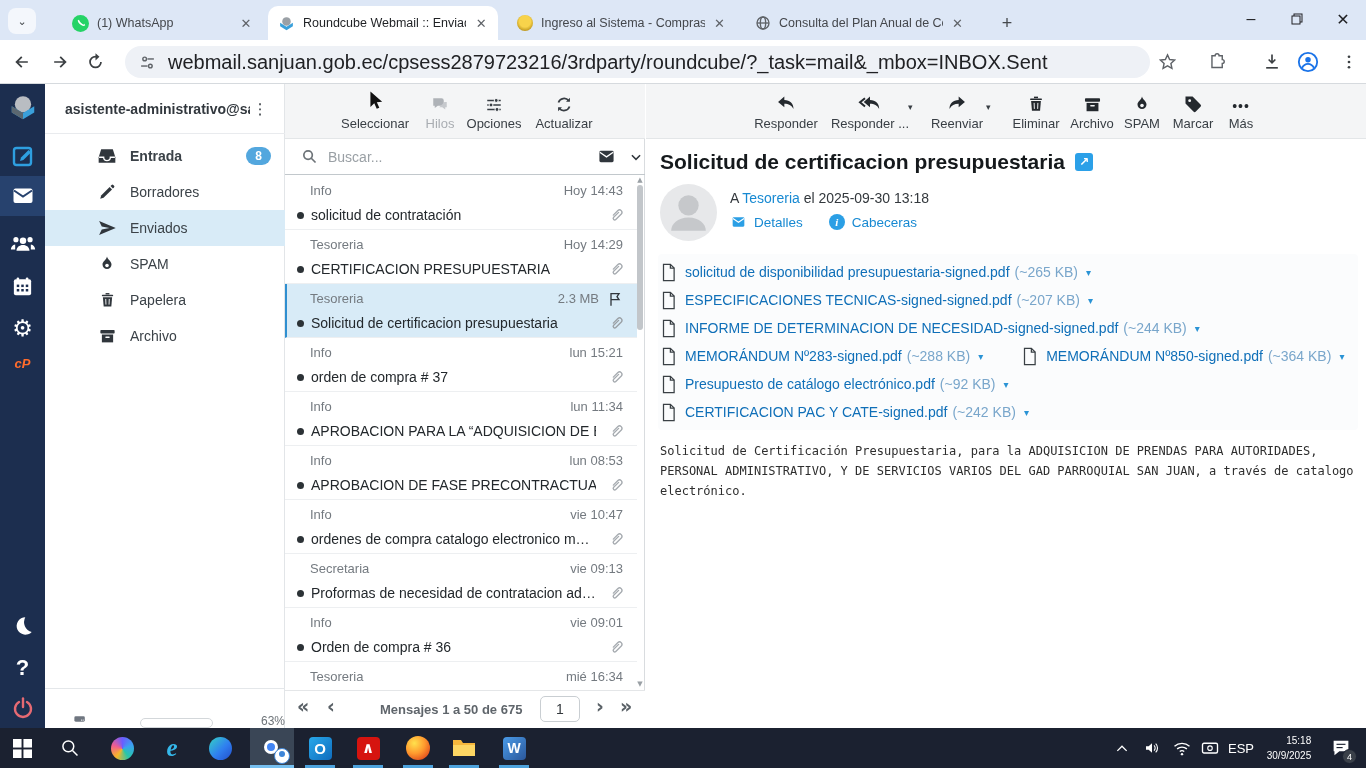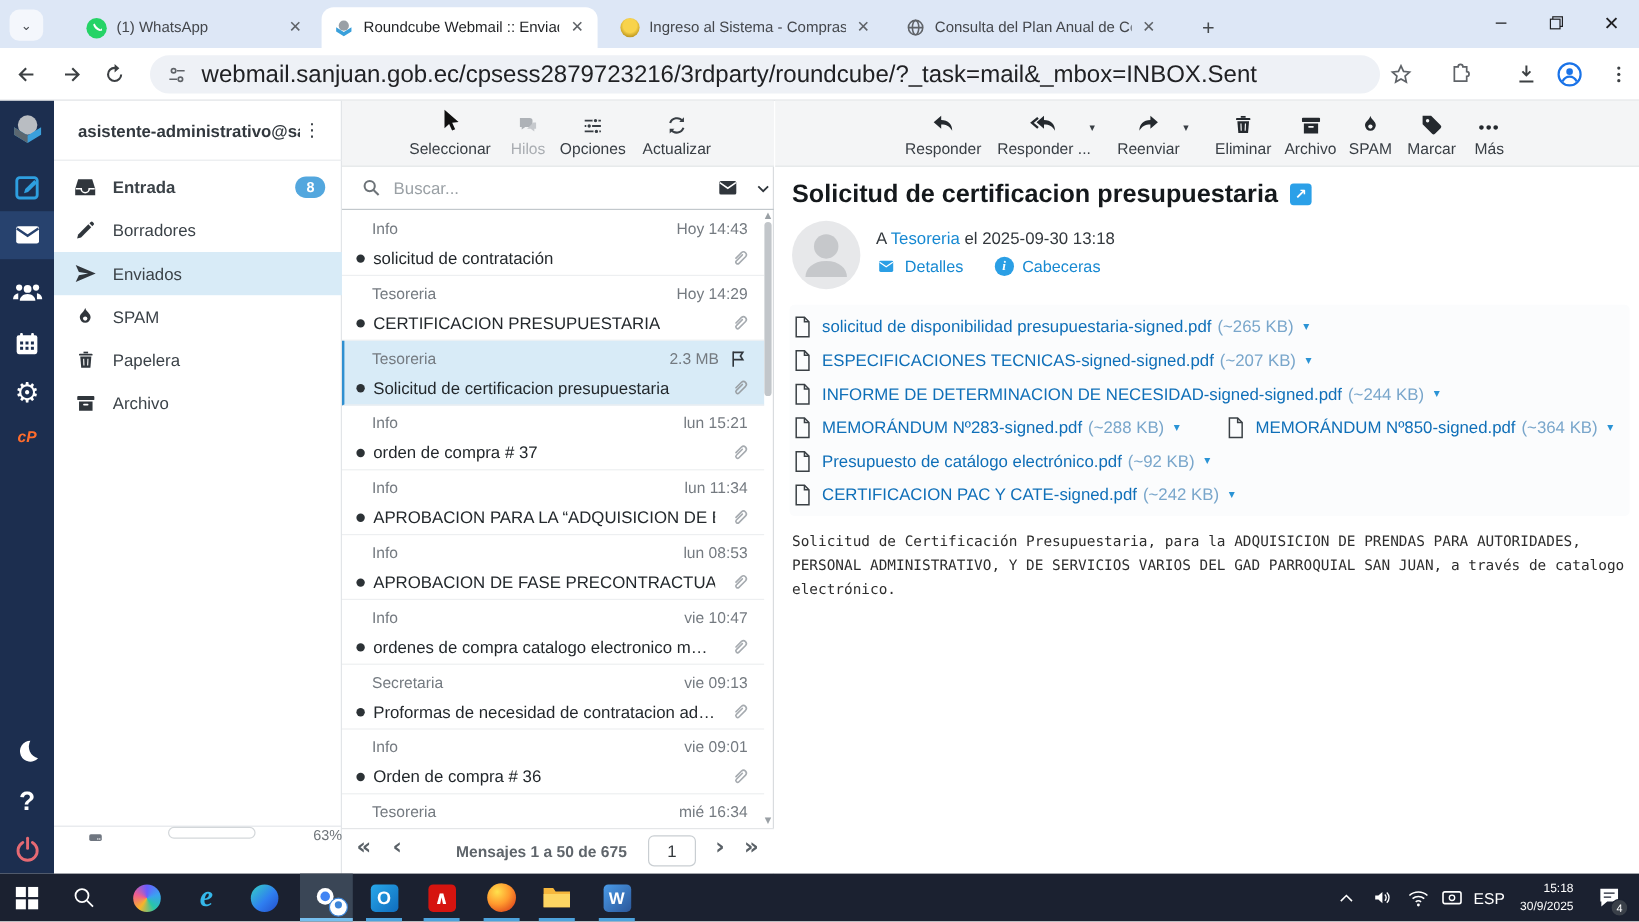--- a/index.html
+++ b/index.html
@@ -34,26 +34,26 @@
   
   .rail{position:absolute;left:0;top:0;width:45px;height:644px;background:#1c2e4f;}
   .rail .ritem{position:absolute;left:0;width:45px;height:40px;display:flex;align-items:center;justify-content:center;}
   .rail .sel{background:#27426e;}
 
   
   .folders{position:absolute;left:45px;top:0;width:240px;height:644px;background:#fff;border-right:1px solid #e2e5e8;}
   .acct{position:absolute;left:0;top:0;width:240px;height:50px;display:flex;align-items:center;border-bottom:1px solid #e9ebee;}
   .acct .nm{margin-left:20px;font-size:14px;font-weight:bold;color:#32383e;width:185px;overflow:hidden;white-space:nowrap;}
   .acct .kebab{color:#32383e;font-size:15px;letter-spacing:0;line-height:4px;width:20px;text-align:center;}
-  .fitem{position:absolute;left:0;width:240px;height:36px;display:flex;align-items:center;font-size:14px;color:#3b4248;}
+  .fitem{position:absolute;left:0;width:240px;height:36px;display:flex;align-items:center;font-size:14px;color:#3b4248;padding-left:36px;}
   .fitem .fic{width:22px;margin-left:15px;margin-right:12px;display:flex;justify-content:center;}
   .fitem.fsel{background:#d8ebf7;}
   .fitem.fbold{font-weight:bold;}
   .badge{position:absolute;right:14px;background:#53a7de;color:#fff;font-size:12px;font-weight:bold;border-radius:9px;padding:2px 9px;}
-  .storage{position:absolute;left:0;top:604px;width:240px;height:40px;border-top:1px solid #e4e7ea;display:flex;align-items:flex-start;gap:36px;}
+  .storage{position:absolute;left:0;top:604px;width:240px;height:40px;border-top:1px solid #e4e7ea;display:flex;align-items:flex-end;gap:36px;}
   .sbar{width:120px;height:10px;border:1px solid #d3d7da;border-radius:6px;margin-left:18px;overflow:hidden;background:#fff;}
   .sfill{width:63%;height:100%;background:#62b5e8;}
   .spct{margin-left:12px;font-size:12px;color:#6d7378;}
 
   
   .listcol{position:absolute;left:285px;top:0;width:360px;height:644px;background:#fff;border-right:1px solid #d9dcdf;}
   .ltoolbar{position:absolute;left:0;top:0;width:360px;height:55px;background:#f4f5f6;border-bottom:1px solid #e3e6e8;}
   .tbtn{position:absolute;top:6px;display:flex;flex-direction:column;align-items:center;font-size:13px;color:#383e44;}
   .tbtn .ic{height:24px;display:flex;align-items:flex-end;justify-content:center;}
   .tbtn .lb{margin-top:2px;}

